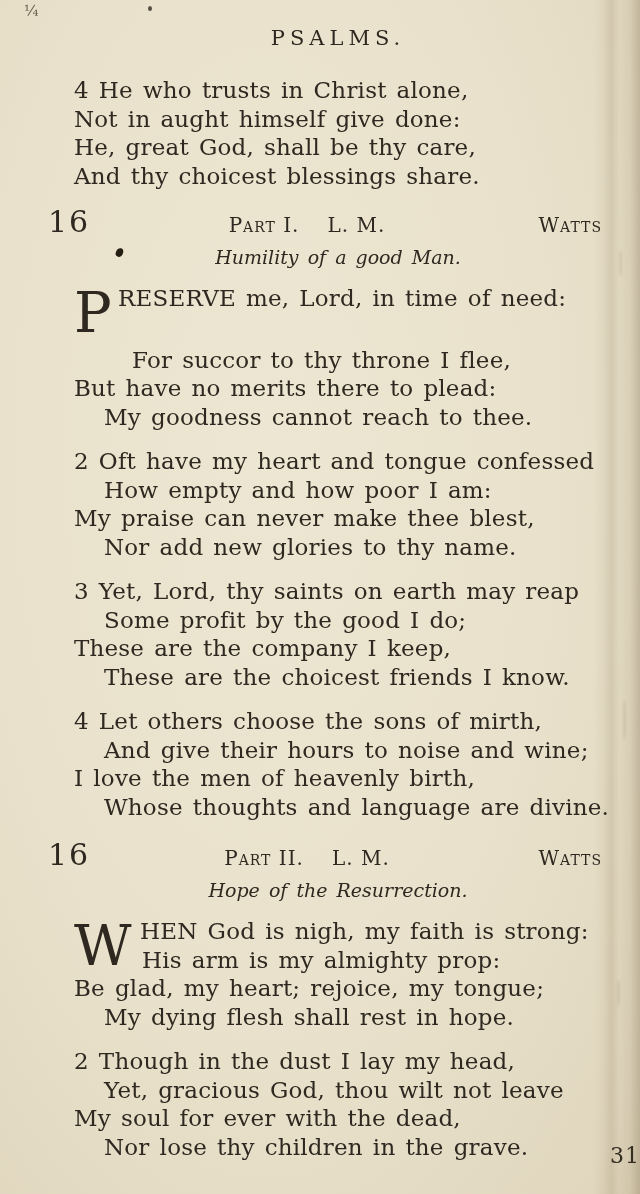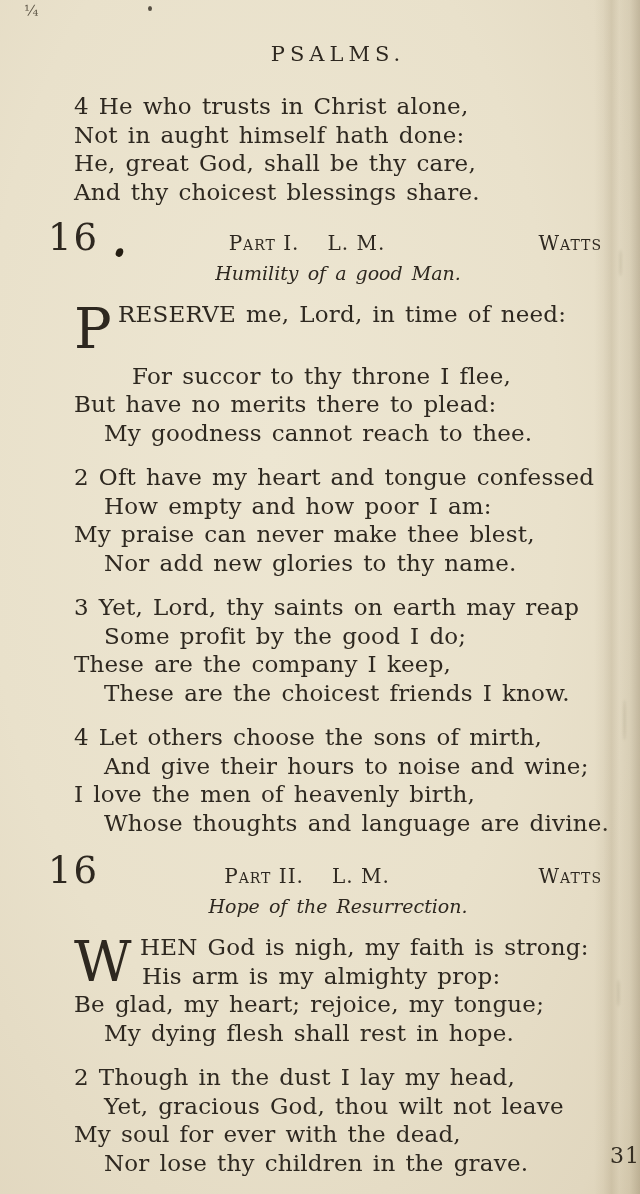--- a/index.html
+++ b/index.html
@@ -21,37 +21,37 @@
       rgba(115,96,58,0.05) 55%,
       rgba(105,88,52,0.10) 78%,
       rgba(95,78,45,0.26) 100%);
     pointer-events: none;
   }
   .content { padding: 26px 38px 0 74px; }
   .running-head {
     text-align: center;
     font-size: 21px; line-height: 24px;
     letter-spacing: 5px;
-    margin: 16px 0 26px 0;
+    margin: 0 0 26px 0;
   }
   .line {
     font-size: 23px;
     line-height: 28.5px;
     letter-spacing: 0.2px;
     word-spacing: 2.5px;
     white-space: nowrap;
   }
   .stanza { margin-bottom: 14px; }
   .indent { padding-left: 30px; }
 
   .hymn-heading {
     display: flex; align-items: baseline;
     margin: 2px 0 2px -26px;
   }
-  .hymn-number { font-size: 37px; line-height: 36px; width: 76px; letter-spacing: 2px; }
+  .hymn-number { font-size: 30px; line-height: 36px; width: 76px; letter-spacing: 2px; }
   .hymn-center { flex: 1; text-align: center; font-size: 20px; font-variant: small-caps; letter-spacing: 1px; }
   .hymn-center .meter { margin-left: 28px; }
   .hymn-author { width: 112px; text-align: right; font-size: 20px; font-variant: small-caps; letter-spacing: 1px; }
   .hymn-title {
     text-align: center; font-style: italic;
     font-size: 19px; line-height: 30px;
     margin: 0 0 12px 0;
     word-spacing: 3px;
   }
 
@@ -87,21 +87,21 @@
   <div class="corner-mark">¼</div>
   <div class="dot-speck"></div>
   <div class="ink-blot"></div>
 
   <div class="content">
 
     <div class="running-head">PSALMS.</div>
 
     <div class="stanza">
       <div class="line">4 He who trusts in Christ alone,</div>
-      <div class="line">Not in aught himself hath done:</div>
+      <div class="line">Not in aught himself give done:</div>
       <div class="line">He, great God, shall be thy care,</div>
       <div class="line">And thy choicest blessings share.</div>
     </div>
 
     <div class="hymn-heading">
       <div class="hymn-number">16</div>
       <div class="hymn-center">
         <span>Part I.</span><span class="meter">L. M.</span>
       </div>
       <div class="hymn-author">Watts</div>

